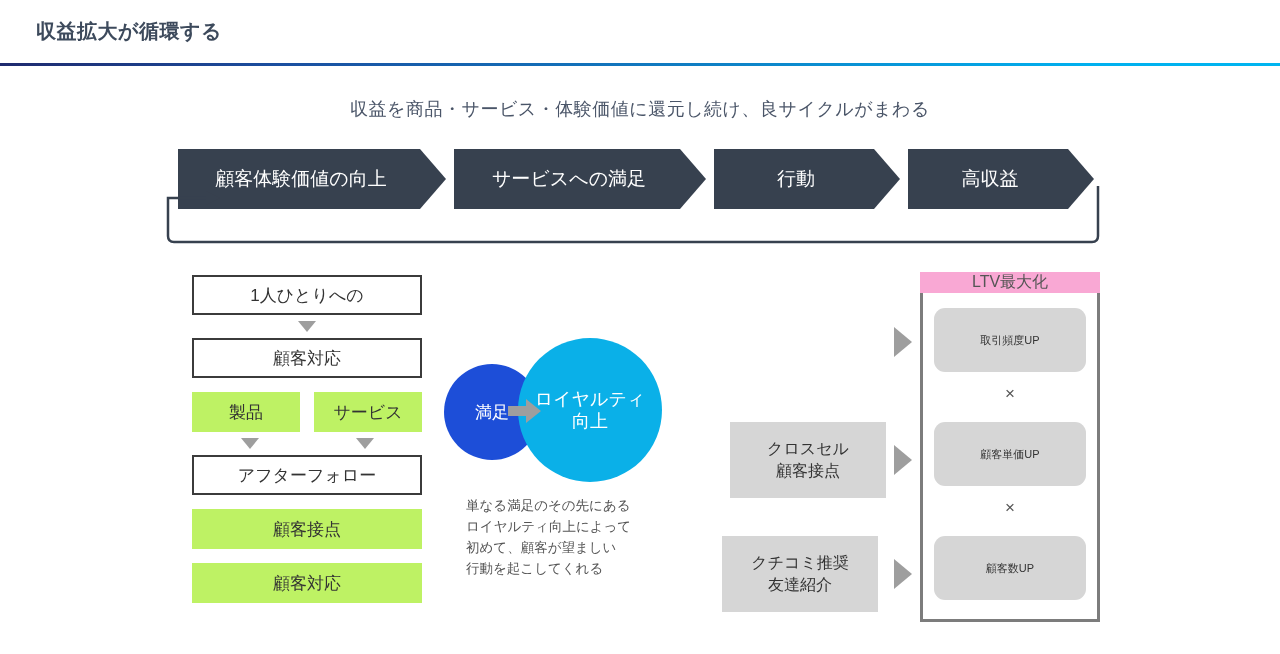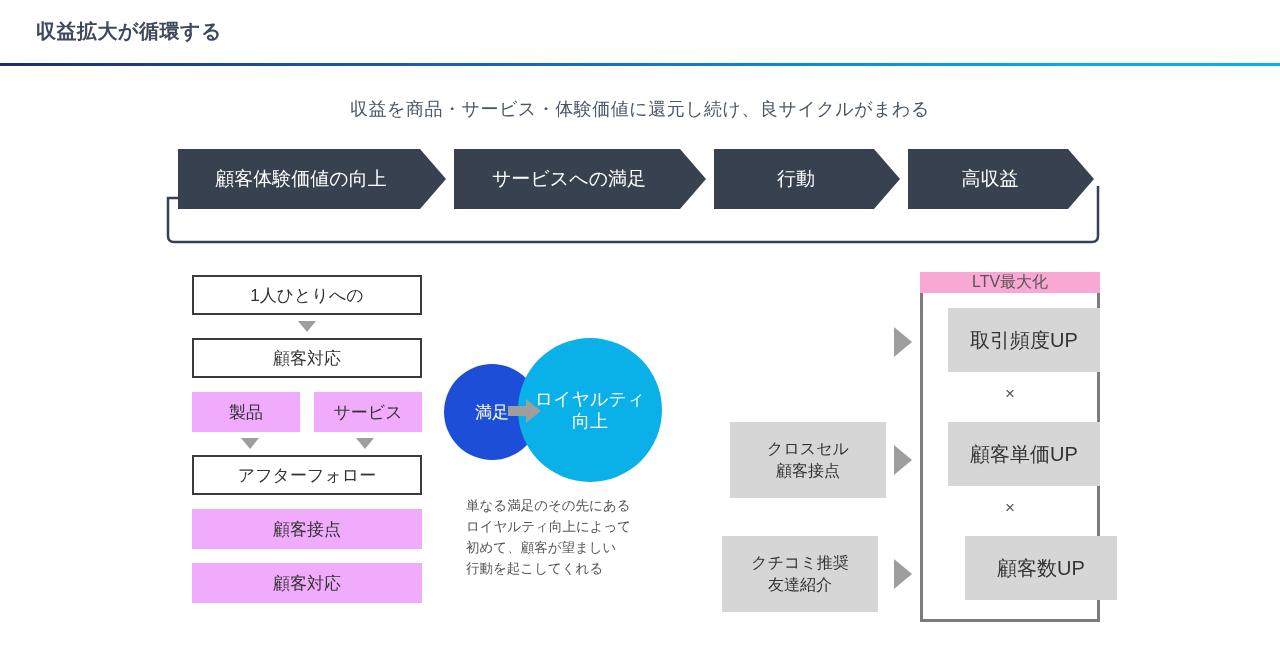--- a/index.html
+++ b/index.html
@@ -87,21 +87,21 @@
   #left-col { position: absolute; left: 192px; top: 275px; width: 230px; }
 
   .box-outline {
     border: 2.5px solid #3b3b3b;
     background: #ffffff;
     height: 40px;
     display: flex; align-items: center; justify-content: center;
     font-size: 17px; color: #333333; white-space: nowrap;
   }
   .box-gray {
-    background: #f0abfc;
+    background: #bef264;
     height: 40px;
     display: flex; align-items: center; justify-content: center;
     font-size: 17px; color: #333333; white-space: nowrap;
   }
   .tri-down {
     width: 0; height: 0;
     border-left: 9px solid transparent;
     border-right: 9px solid transparent;
     border-top: 11px solid #9e9e9e;
   }
@@ -160,23 +160,23 @@
 
   #ltv-frame { position: absolute; left: 198px; top: 14px; width: 180px; height: 336px; }
   .ltv-label {
     position: absolute; left: 0; top: -14px; width: 180px;
     text-align: center; font-size: 16px; color: #555555; background: #f9a8d4;
     z-index: 2;
   }
   .brk { position: absolute; background: #7c7c7c; }
 
   .metric {
-    position: absolute; left: 28px; width: 152px; height: 64px;
-    background: #d6d6d6; color: #333333; font-size: 20px;
-    display: flex; align-items: center; justify-content: center;
+    position: absolute; left: 14px; width: 152px; height: 64px;
+    background: #d6d6d6; color: #333333; font-size: 11px;
+    display: flex; align-items: center; justify-content: center; border-radius: 11px;
   }
   .times {
     position: absolute; left: 14px; width: 152px;
     text-align: center; font-size: 17px; color: #555555;
   }
 </style>
 </head>
 <body>
 
 <div id="slide">
@@ -308,19 +308,19 @@
       <div class="metric" style="top:22px;">
         <span>取引頻度UP</span>
       </div>
       <div class="times" style="top:98px;">×</div>
 
       <div class="metric" style="top:136px;">
         <span>顧客単価UP</span>
       </div>
       <div class="times" style="top:212px;">×</div>
 
-      <div class="metric" style="top:250px;margin-left:17px;">
+      <div class="metric" style="top:250px;">
         <span>顧客数UP</span>
       </div>
     </div>
   </div>
 
 </div>
 
 </body></html>

